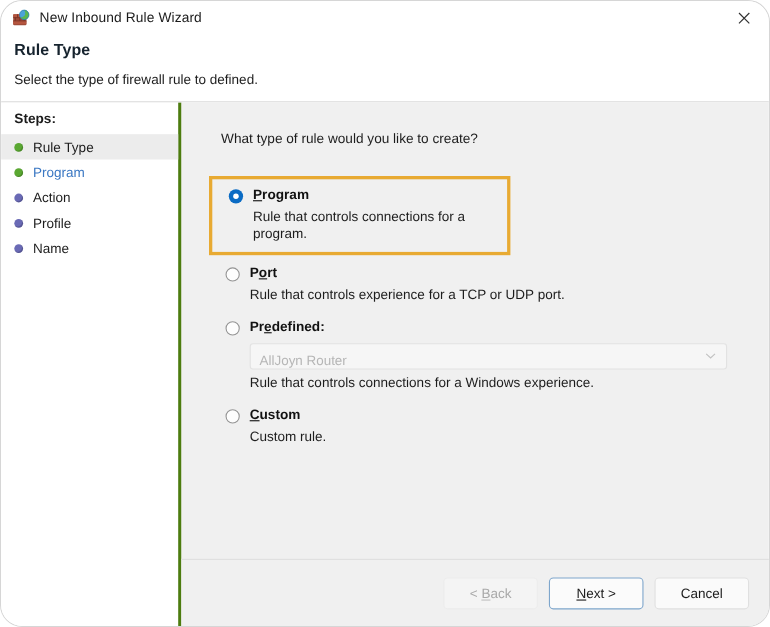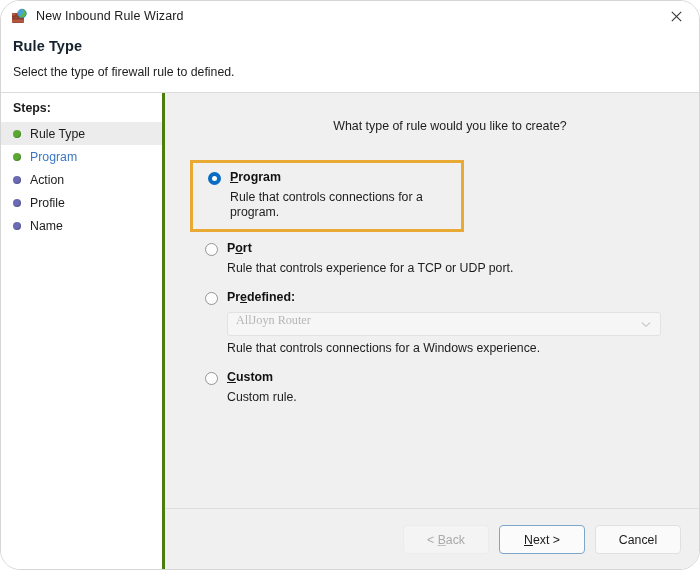--- a/index.html
+++ b/index.html
@@ -121,21 +121,20 @@
   #main {
     flex: 1 1 auto;
     background: #f0f0f0;
     position: relative;
     padding: 26px 0 0 36px;
   }
   #question {
     font-size: 12.4px;
     color: #1d1d1d;
     margin-bottom: 27px;
-    text-align: center;
   }
 
   .option-group { position: relative; }
 
   .option {
     position: relative;
     padding-left: 26px;
     margin-bottom: 14px;
   }
   .option.highlight {
@@ -183,24 +182,23 @@
   
   #predef-combo {
     margin-top: 7px;
     margin-left: 0px;
     width: 434px;
     height: 24px;
     background: #f6f6f6;
     border: 1px solid #e2e2e2;
     border-radius: 3px;
     display: flex;
-    align-items: flex-start;
+    align-items: flex-end;
     padding: 0 8px;
     position: relative;
-    font-family: Liberation Serif, serif;
   }
   #predef-combo .combo-value {
     font-size: 12.2px;
     color: #b6b6b6;
   }
   #predef-combo .chev {
     position: absolute;
     right: 9px; top: 50%;
     transform: translateY(-55%);
   }

